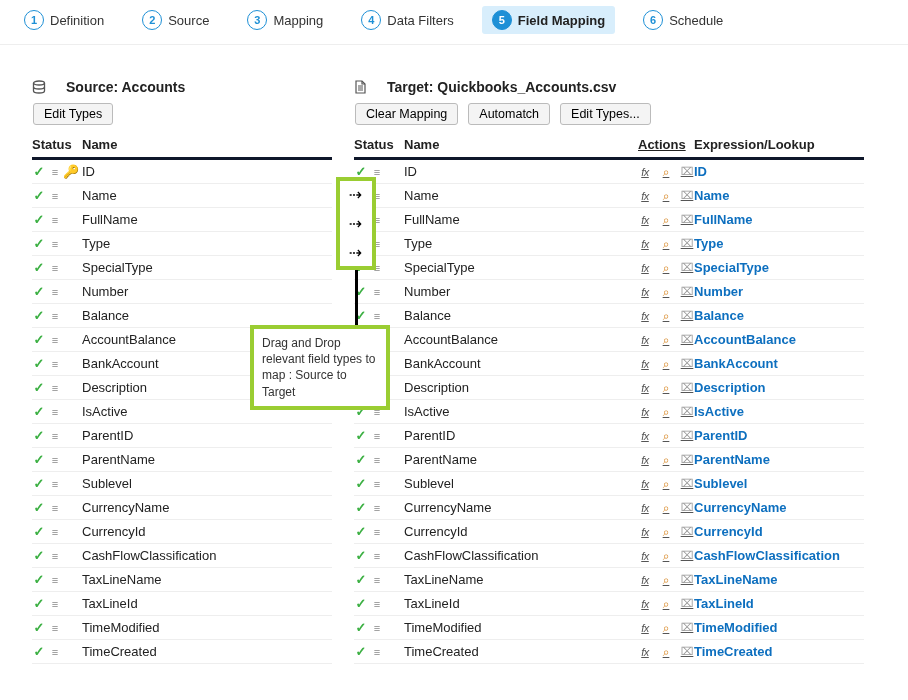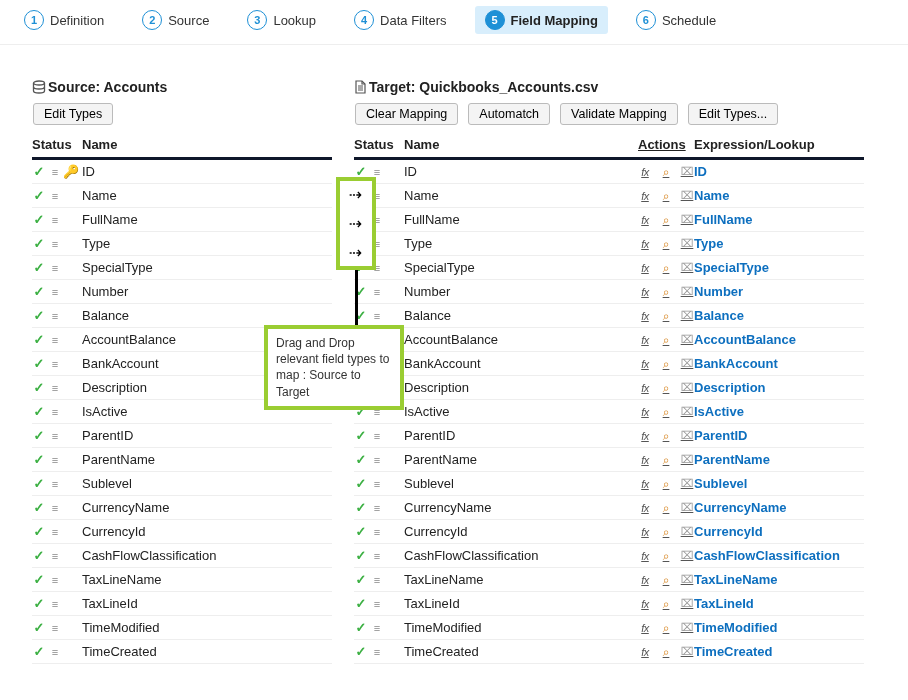--- a/index.html
+++ b/index.html
@@ -52,21 +52,21 @@
   }
   .panel {
     flex: 0 0 auto;
   }
   .panel.source { width: 300px; }
   .panel.target { width: 510px; }
 
   .panel-header {
     display: flex;
     align-items: center;
-    gap: 2px;
+    gap: 20px;
     font-weight: 700;
     font-size: 14px;
     padding-bottom: 4px;
   }
   .dbicon svg, .fileicon svg{ display:block;}
   .button-row {
     display: flex;
     gap: 10px;
     padding: 4px 1px 8px;
   }
@@ -128,21 +128,21 @@
   }
   .callout-line {
     position:absolute;
     left: 355px; top:224px;
     width:3px; height:56px;
     background:#000;
     z-index:4;
   }
   .callout {
     position: absolute;
-    left: 264px; top: 280px;
+    left: 250px; top: 280px;
     width: 140px;
     border: 4px solid #9ACD32;
     background:#fff;
     padding: 6px 8px;
     font-size: 12px;
     color:#333;
     z-index:5;
     line-height:1.35;
   }
 </style>
@@ -153,21 +153,21 @@
     <div class="step">
       <span class="step-num">1</span>
       <span class="step-label">Definition</span>
     </div>
     <div class="step">
       <span class="step-num">2</span>
       <span class="step-label">Source</span>
     </div>
     <div class="step">
       <span class="step-num">3</span>
-      <span class="step-label">Lookup</span>
+      <span class="step-label">Mapping</span>
     </div>
     <div class="step">
       <span class="step-num">4</span>
       <span class="step-label">Data Filters</span>
     </div>
     <div class="step active">
       <span class="step-num">5</span>
       <span class="step-label">Field Mapping</span>
     </div>
     <div class="step">
@@ -355,21 +355,20 @@
             <path d="M2 1h6l3 3v9H2z" fill="none" stroke="#555" stroke-width="1.2"></path>
             <path d="M8 1v3h3" fill="none" stroke="#555" stroke-width="1.2"></path>
             <path d="M4 6h5M4 8h5M4 10h5" stroke="#555" stroke-width="1"></path>
           </svg>
       </span>
       <span>Target: Quickbooks_Accounts.csv</span>
     </div>
     <div class="button-row">
       <button class="btn">Clear Mapping</button>
       <button class="btn">Automatch</button>
-      <button class="btn">Validate Mapping</button>
       <button class="btn">Edit Types...</button>
     </div>
     <div class="grid-header">
       <div class="col-status">Status</div>
       <div class="col-name">Name</div>
       <div class="col-actions">Actions</div>
       <div class="col-expr">Expression/Lookup</div>
     </div>
     <div id="target-rows">
         <div class="row">

